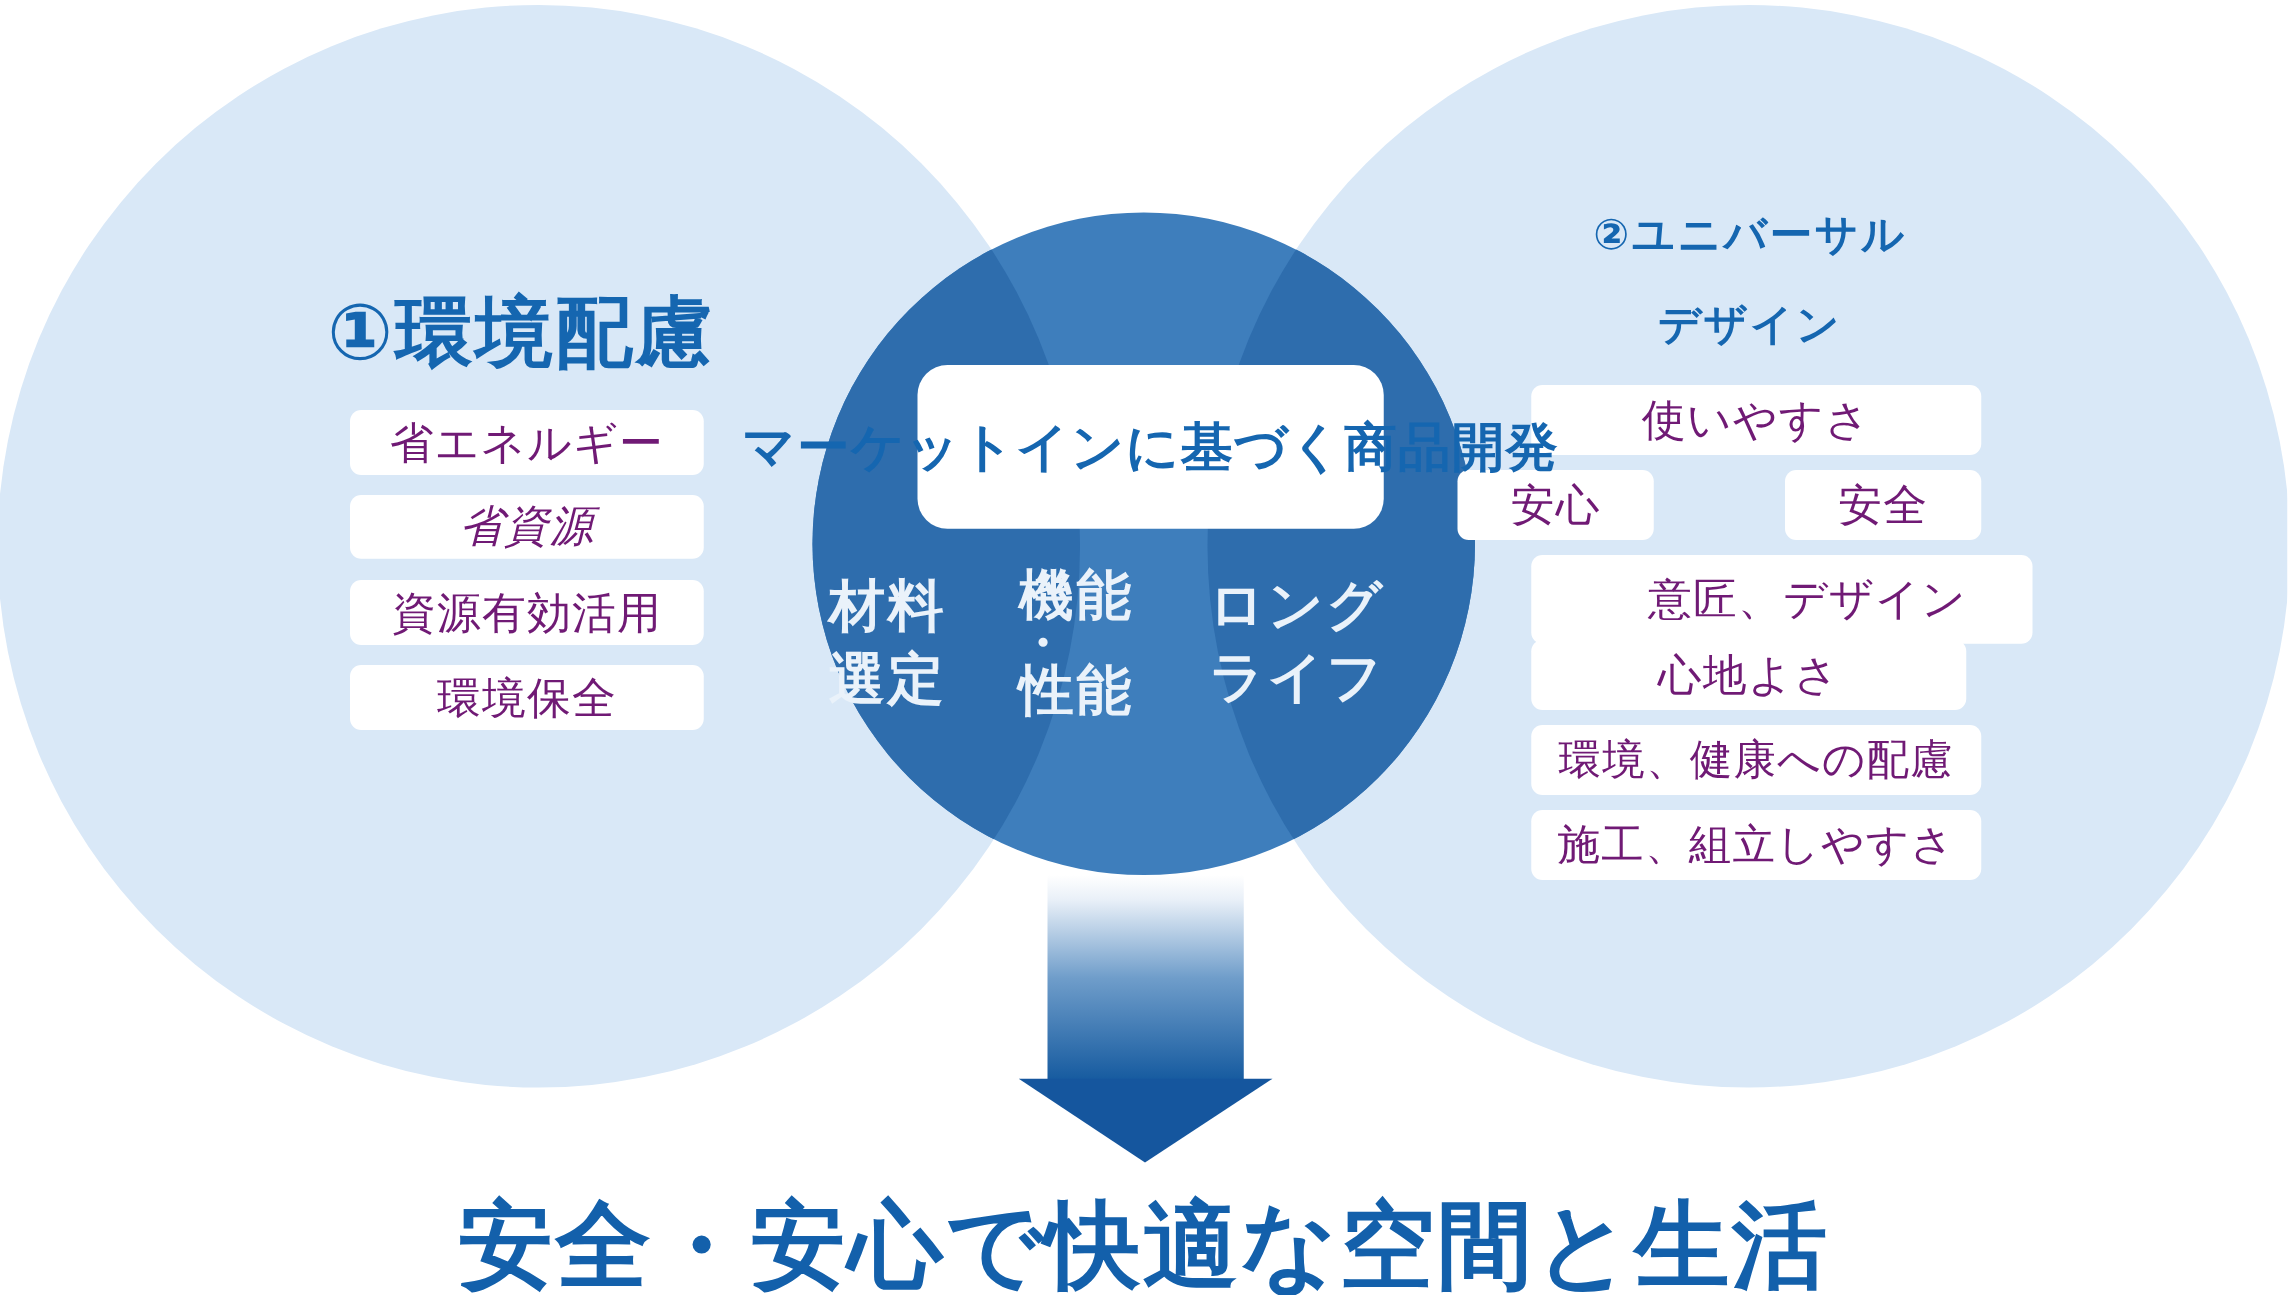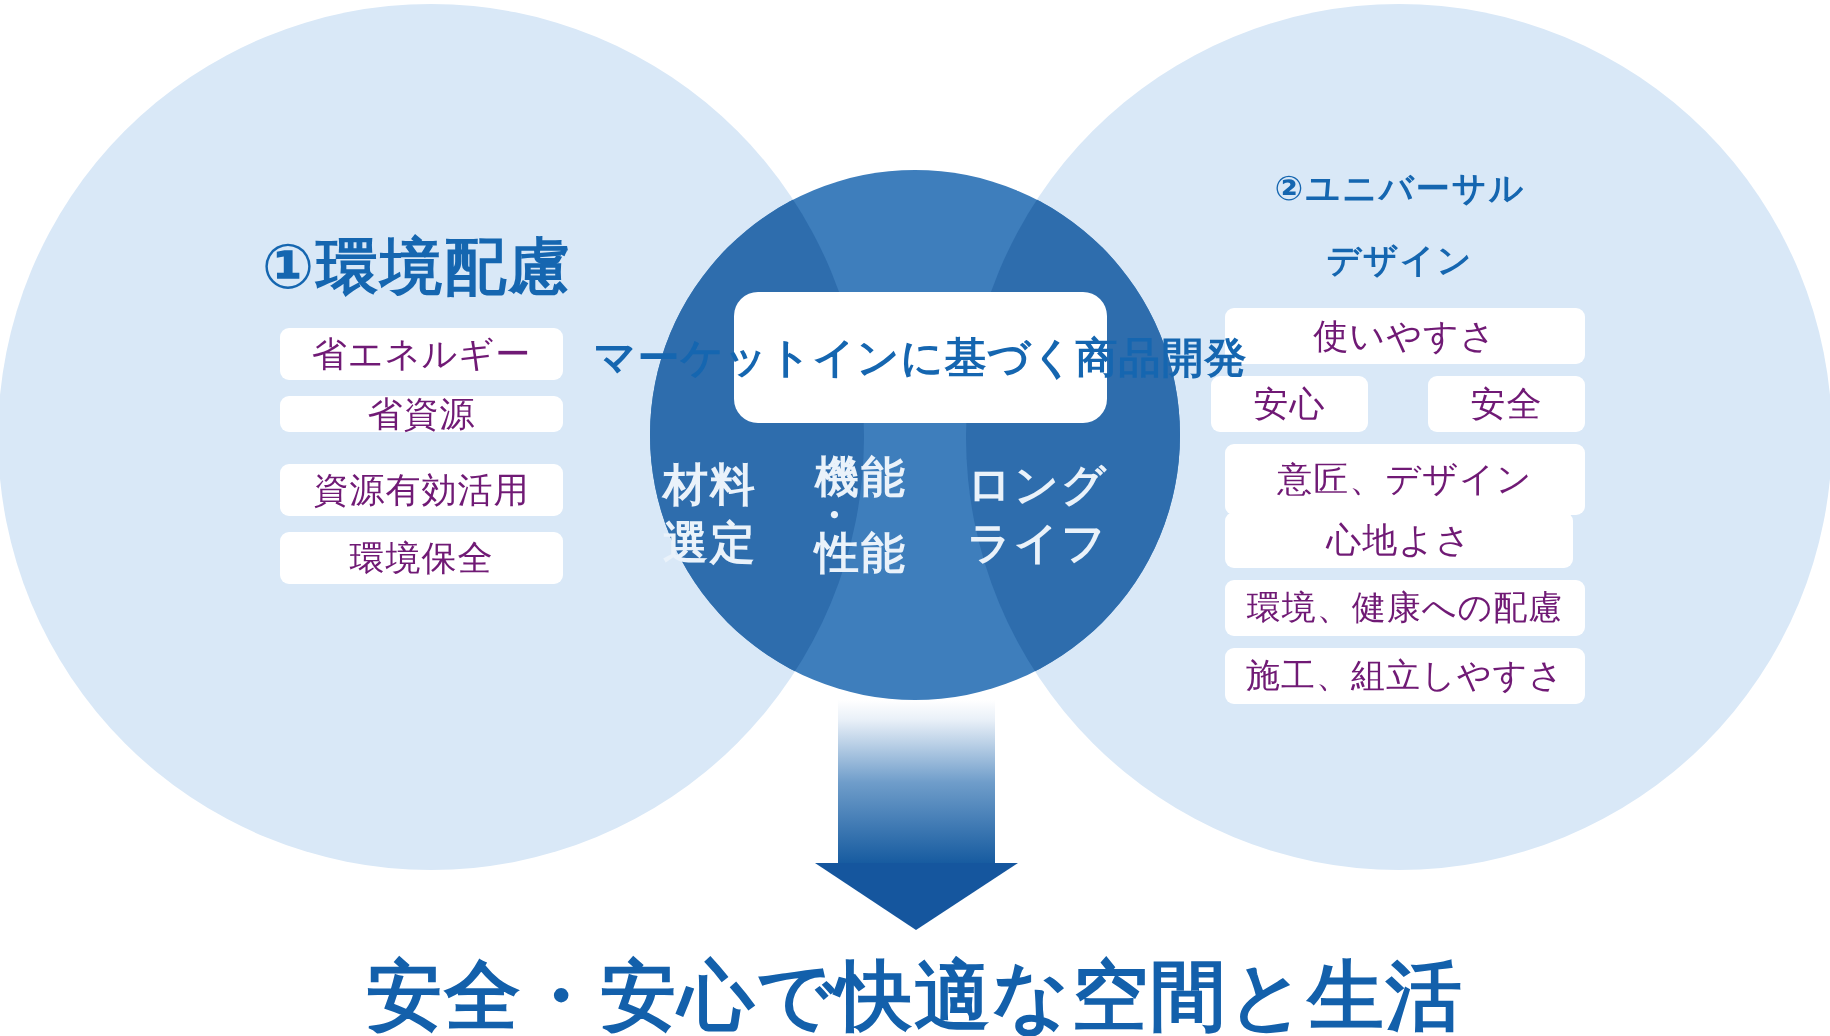--- a/index.html
+++ b/index.html
@@ -61,33 +61,33 @@
     <circle cx="915" cy="435" r="265" fill="#2e6dad" clip-path="url(#clipLeft)"></circle>
     <circle cx="915" cy="435" r="265" fill="#2e6dad" clip-path="url(#clipRight)"></circle>
 
     <rect x="838" y="700" width="157" height="165" fill="url(#arrowGrad)"></rect>
     <polygon points="815,863 1018,863 916,930" fill="#15569e"></polygon>
   </svg>
 
   <div class="abs heading" style="left:217px;top:240px;width:400px;">①環境配慮</div>
 
   <div class="item-box" style="left:280px;top:328px;width:283px;height:52px;">省エネルギー</div>
-  <div class="item-box" style="left:280px;top:396px;width:283px;height:36px;">省資源</div>
+  <div class="item-box" style="left:280px;top:396px;width:283px;height:51px;font-style:italic;">省資源</div>
   <div class="item-box" style="left:280px;top:464px;width:283px;height:52px;">資源有効活用</div>
   <div class="item-box" style="left:280px;top:532px;width:283px;height:52px;">環境保全</div>
 
   <div class="abs heading heading-right" style="left:1200px;top:152px;width:400px;">
     <div>②ユニバーサル</div>
     <div>デザイン</div>
   </div>
 
   <div class="item-box" style="left:1225px;top:308px;width:360px;height:56px;">使いやすさ</div>
-  <div class="item-box" style="left:1211px;top:376px;width:157px;height:56px;">安心</div>
+  <div class="item-box" style="left:1166px;top:376px;width:157px;height:56px;">安心</div>
   <div class="item-box" style="left:1428px;top:376px;width:157px;height:56px;">安全</div>
-  <div class="item-box" style="left:1225px;top:444px;width:360px;height:71px;">意匠、デザイン</div>
+  <div class="item-box" style="left:1225px;top:444px;width:360px;height:71px;padding-left:41px;">意匠、デザイン</div>
   <div class="item-box" style="left:1225px;top:512px;width:348px;height:56px;">心地よさ</div>
   <div class="item-box" style="left:1225px;top:580px;width:360px;height:56px;font-size:34px;">環境、健康への配慮</div>
   <div class="item-box" style="left:1225px;top:648px;width:360px;height:56px;font-size:34px;">施工、組立しやすさ</div>
 
   <div class="center-box">
     <div>マーケットインに</div>
     <div>基づく商品開発</div>
   </div>
 
   <div class="segment" style="left:663px;top:456px;width:200px;">

